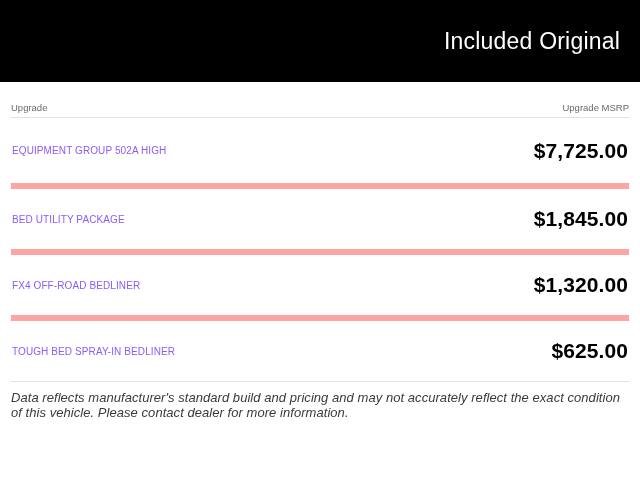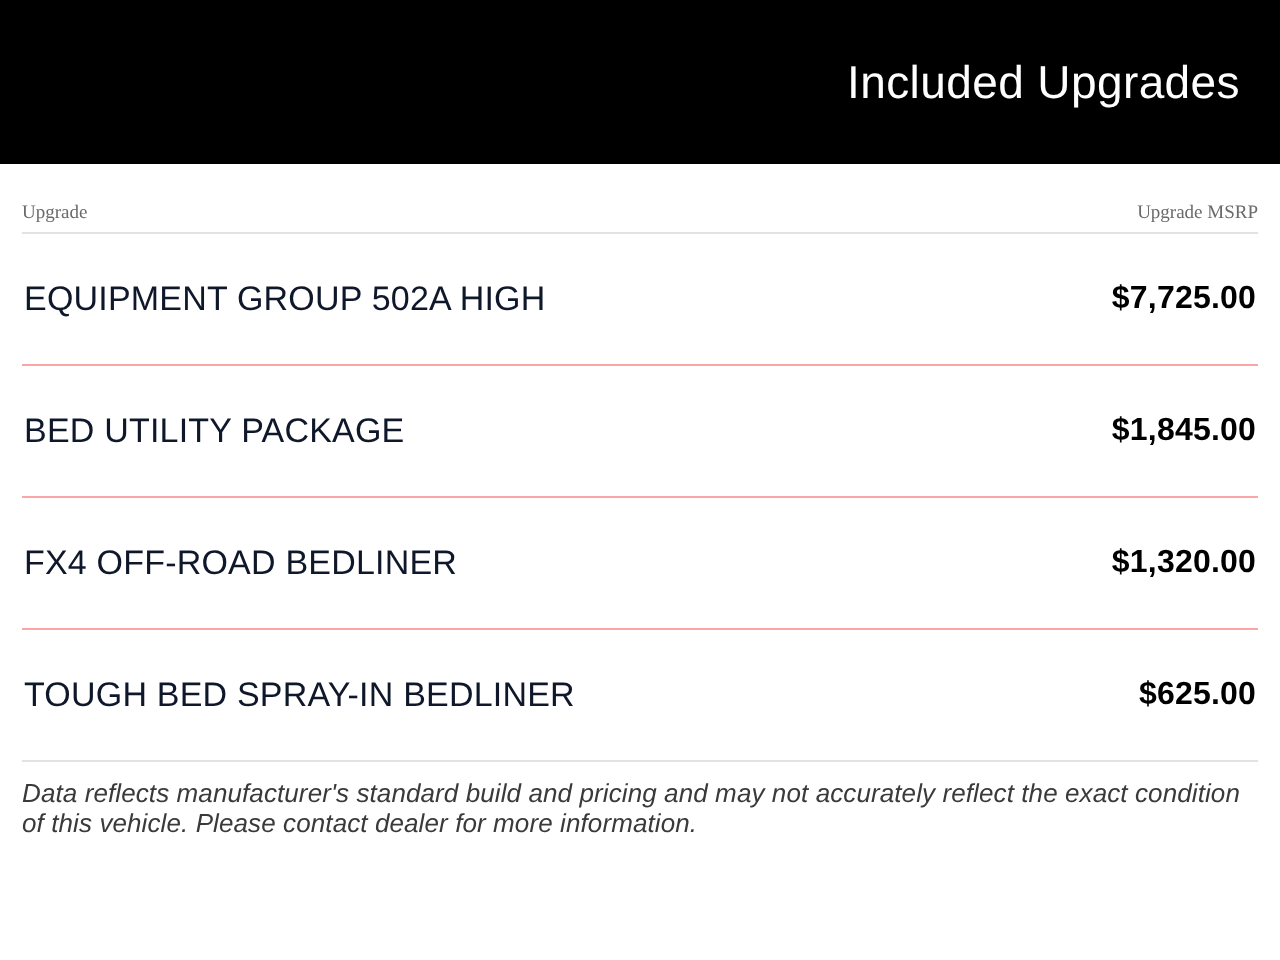--- a/index.html
+++ b/index.html
@@ -48,65 +48,64 @@
     display: flex;
     justify-content: space-between;
     align-items: center;
     padding-top: 20px;
     padding-bottom: 4px;
   }
   .col-head span {
     font-size: 9.5px;
     color: #6a6a6a;
     font-weight: 400;
-    font-family: Liberation Serif, serif;
   }
   .rows {
     display: flex;
     flex-direction: column;
   }
   .row {
     display: flex;
     justify-content: space-between;
     align-items: center;
     height: 66px;
-    border-top: 1px solid #fca5a5;
+    border-top: 6px solid #fca5a5;
     padding: 0 1px;
   }
   .row:first-child {
     border-top: 1px solid #e2e2e2;
   }
   .row-label {
-    font-size: 17px;
-    color: #0f172a;
+    font-size: 10px;
+    color: #8b5cf6;
     font-weight: 400;
     letter-spacing: 0.1px;
   }
   .row-price {
-    font-size: 16px;
+    font-size: 21px;
     color: #000000;
     font-weight: bold;
     letter-spacing: 0.1px;
   }
   .footnote {
     border-top: 1px solid #e2e2e2;
     padding-top: 8px;
     font-size: 13px;
     font-style: italic;
     color: #3a3a3a;
     letter-spacing: 0.05px;
   }
 </style>
 </head>
 <body>
 
 <div class="page">
 
   <div class="header">
-    <div class="header-title">Included Upgrades</div>
+    <div class="header-title">Included Original</div>
   </div>
 
   <div class="table-area">
 
     <div class="col-head">
       <span>Upgrade</span>
       <span>Upgrade MSRP</span>
     </div>
 
     <div class="rows">

